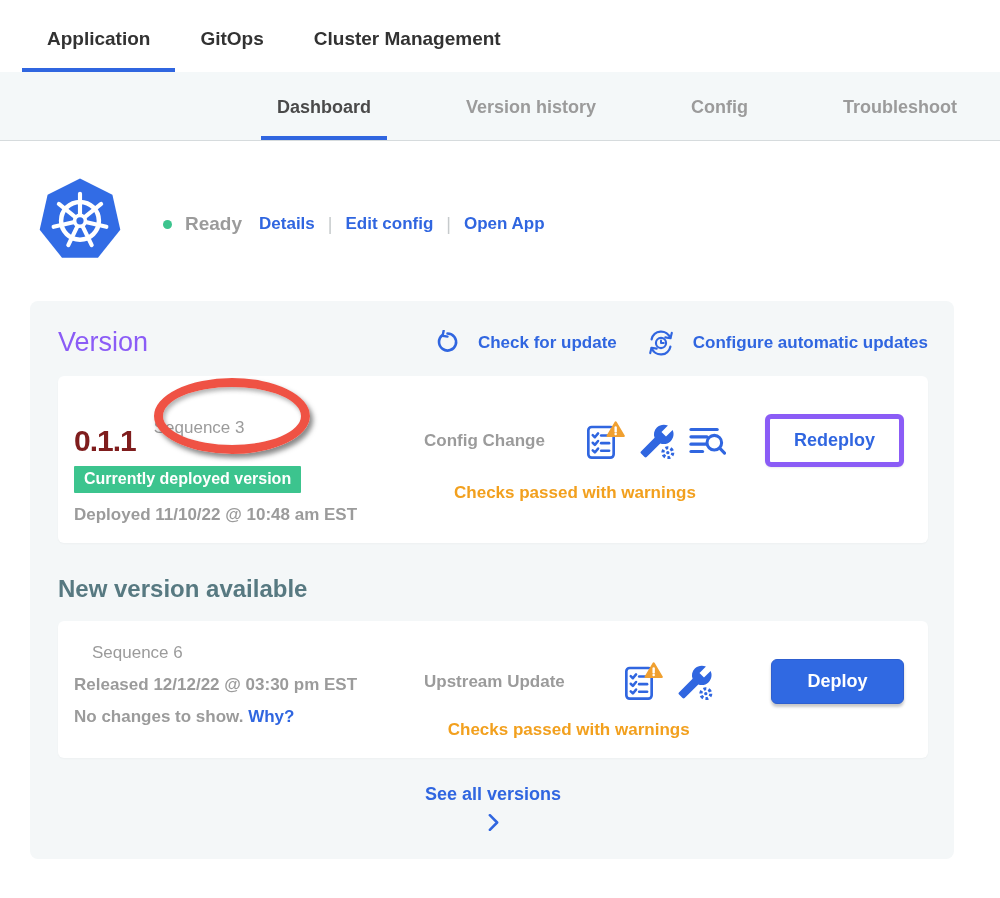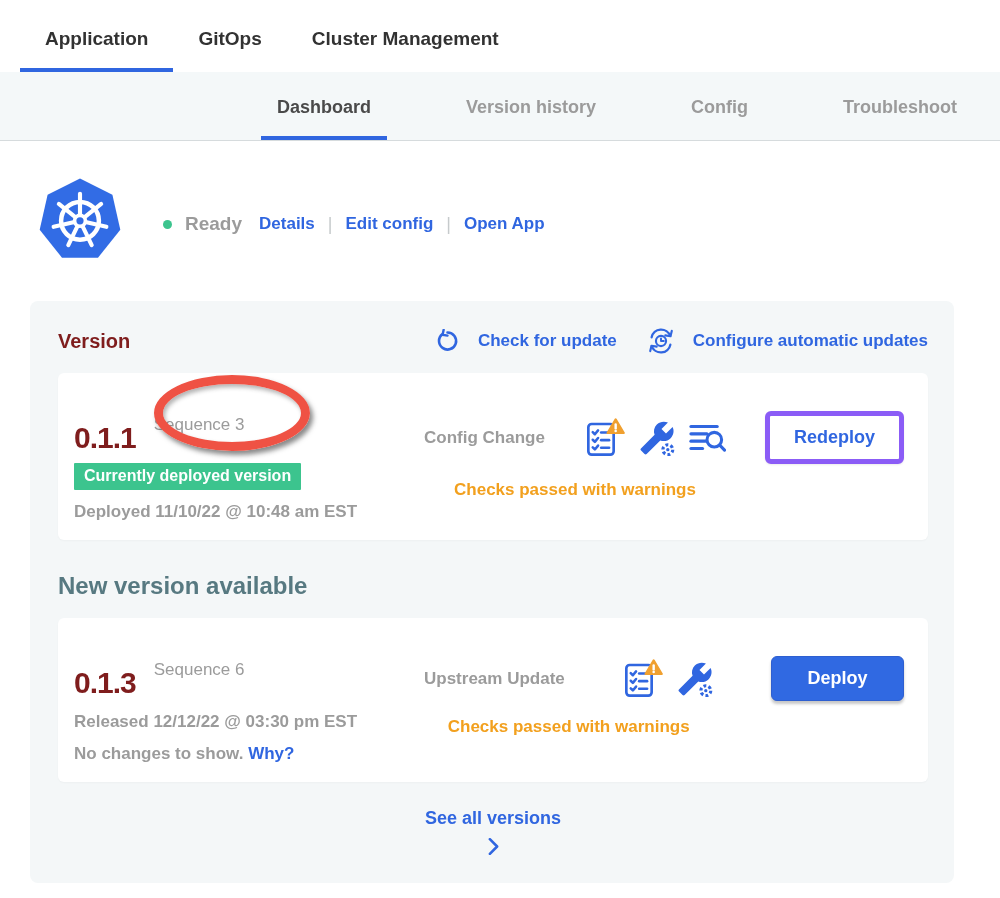--- a/index.html
+++ b/index.html
@@ -1,21 +1,21 @@
 <!DOCTYPE html>
 <html><head>
 <meta charset="utf-8">
 <style>
   * { margin:0; padding:0; box-sizing:border-box; }
   html,body { width:1000px; height:898px; background:#fff; overflow:hidden;
     font-family:"Liberation Sans", sans-serif; color:#323232; }
   body { position:relative; }
 
   
-  .top-nav { display:flex; align-items:stretch; height:72px; background:#fff; padding-left:20px; }
+  .top-nav { display:flex; align-items:stretch; height:72px; background:#fff; padding-left:12px;margin-left:10px; }
   .top-tab { display:flex; align-items:center; padding:0 25px; font-size:19px; font-weight:700;
     color:#323232; cursor:pointer; border-bottom:4px solid transparent; padding-top:10px; }
   .top-tab.active { border-bottom-color:#3066e0; }
 
   
   .sub-nav { display:flex; align-items:stretch; height:69px; background:#f4f8f9;
     border-bottom:1px solid #d6dbdd; padding-left:261px; column-gap:63px; white-space:nowrap; }
   .sub-tab { display:flex; align-items:center; padding:6px 16px 0 16px; font-size:18px; font-weight:700;
     color:#9b9b9b; cursor:pointer; border-bottom:4px solid transparent; }
   .sub-tab.active { color:#4a4a4a; border-bottom-color:#3066e0; }
@@ -27,21 +27,21 @@
   .status-row { display:flex; align-items:center; gap:13px; margin-top:10px; }
   .status-dot { width:9px; height:9px; border-radius:50%; background:#3cc48e; }
   .status-text { font-size:19px; font-weight:700; color:#9b9b9b; margin-right:4px; }
   .hlink { font-size:17px; font-weight:700; color:#3066e0; text-decoration:none; cursor:pointer; }
   .vdiv { color:#c6cacc; font-size:18px; font-weight:400; }
 
   
   .version-panel { margin:34px 46px 0 30px; background:#f4f7f8; border-radius:8px;
     padding:26px 26px 28px 28px; }
   .panel-head { display:flex; align-items:center; }
-  .panel-title { font-size:20px; font-weight:700; color:#7f1d1d; }
+  .panel-title { font-size:27px; font-weight:400; color:#8b5cf6; }
   .panel-actions { margin-left:auto; display:flex; align-items:center; gap:30px; }
   .icon-link { display:flex; align-items:center; gap:18px; font-size:17px; font-weight:700;
     color:#3066e0; cursor:pointer; }
 
   .vcard { position:relative; background:#fff; border-radius:6px; margin-top:18px;
     padding:16px 24px 18px 16px; display:flex; align-items:flex-start;
     box-shadow:0 1px 2px rgba(0,0,0,0.03); }
   .vleft { width:350px; flex:0 0 auto; }
   .vrow { display:flex; align-items:center; }
   .vnum { font-size:30px; font-weight:800; letter-spacing:-1px; color:#7f1d1d;margin-top:32px; }
@@ -197,21 +197,20 @@
       <button class="btn btn-outline">Redeploy</button>
       <div class="checks-msg">Checks passed with warnings</div>
     </div>
   </div>
 
   <h3 class="new-version-heading">New version available</h3>
 
   <div class="vcard">
     <div class="vleft">
       <div class="vrow">
-        <span class="vnum">0.1.3</span>
         <span class="vseq">Sequence 6</span>
       </div>
       <div class="meta">Released 12/12/22 @ 03:30 pm EST</div>
       <div class="meta">
         <span>No changes to show.</span>
         <a class="hlink inline-link">Why?</a>
       </div>
     </div>
     <div class="vright">
       <span class="src-label">Upstream Update</span>

